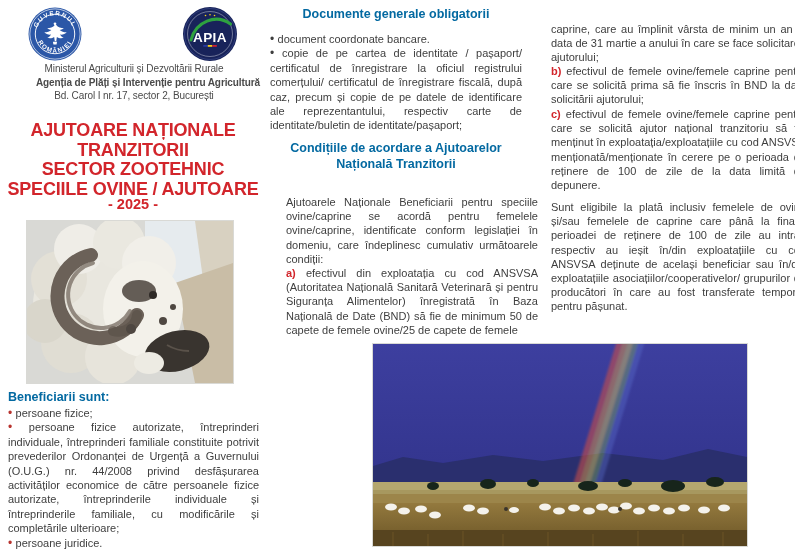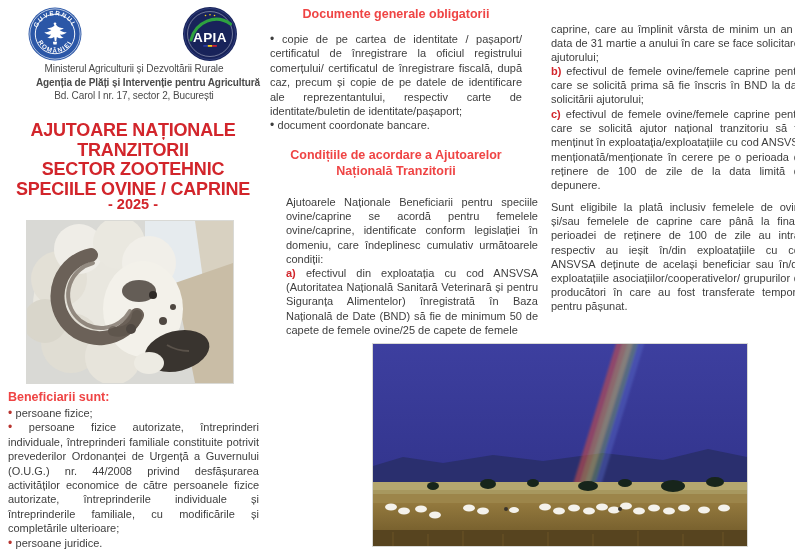--- a/index.html
+++ b/index.html
@@ -17,31 +17,31 @@
   
   .logos { left:28px; top:6px; width:210px; display:flex; justify-content:space-between; align-items:center; }
   .ministry { left:8px; top:62px; width:252px; }
   .ministry .m-line { font-size:10px; line-height:13.5px; color:#4a4a4a; letter-spacing:-0.1px; }
   .main-title { left:5px; top:121px; width:256px; font-size:18px; line-height:19.5px;
                 font-weight:bold; color:#d2252b; letter-spacing:-0.2px; }
   .year { left:8px; top:196px; width:250px; font-size:14.5px; font-weight:bold; color:#d2252b; }
   .photo { border:1px solid #d9d9d5; background:#eee; }
   .ram-photo { left:26px; top:220px; width:206px; height:162px; }
   .beneficiaries { left:8px; top:390px; width:251px; }
-  .sec-heading { font-size:12.5px; font-weight:bold; color:#ef4444; }
+  .sec-heading { font-size:12.5px; font-weight:bold; color:#0369a1; }
   ul.blist { list-style:none; margin:2px 0 0 0; padding:0; }
   ul.blist li { text-align:justify; font-size:11px; line-height:14.4px; }
   ul.blist li::before { content:"\2022\00a0"; font-size:12px; }
   ul.blist.red-dots li::before { color:#b8332e; }
   ul.blist.dark-dots li::before { color:#3e3e3e; }
 
   
   .docs-heading { left:270px; top:7px; width:252px; font-size:12.5px; }
   .docs-list { left:270px; top:30px; width:252px; }
-  .cond-heading { left:270px; top:148px; width:252px; font-size:12.5px; line-height:15.5px; }
+  .cond-heading { left:270px; top:141px; width:252px; font-size:12.5px; line-height:15.5px; }
   .cond-intro { left:270px; top:179px; width:252px; }
   .cond-a { left:270px; top:250px; width:252px; }
 
   
   .r-cont { left:535px; top:6px; width:255px; }
   .r-b { left:535px; top:48px; width:255px; }
   .r-c { left:535px; top:91px; width:255px; }
   .r-elig { left:535px; top:184px; width:255px; }
 
   .field-photo { left:372px; top:343px; width:374px; height:202px; }
@@ -94,21 +94,21 @@
 
   <div class="abs ministry center">
     <div class="m-line">Ministerul Agriculturii și Dezvoltării Rurale</div>
     <div class="m-line bold">Agenția de Plăți și Intervenție pentru Agricultură</div>
     <div class="m-line">Bd. Carol I nr. 17, sector 2, București</div>
   </div>
 
   <div class="abs main-title center">
     <div>AJUTOARE NAȚIONALE TRANZITORII</div>
     <div>SECTOR ZOOTEHNIC</div>
-    <div>SPECIILE OVINE / CAPRINE</div>
+    <div>SPECIILE OVINE / AJUTOARE</div>
   </div>
 
   <div class="abs year center">- 2025 -</div>
 
   <svg class="abs photo ram-photo" viewBox="0 0 206 162" preserveAspectRatio="none">
     <rect width="206" height="162" fill="#d9d9d5"></rect>
     <rect x="118" y="0" width="88" height="85" fill="#e6ebee"></rect>
     <polygon points="168,0 206,0 206,50 176,58" fill="#d8d1c1"></polygon>
     <polygon points="148,62 206,42 206,162 168,162" fill="#c9bda6"></polygon>
     <g>
@@ -146,22 +146,22 @@
     <ul class="blist red-dots">
       <li>persoane fizice;</li>
       <li>persoane fizice autorizate, întreprinderi individuale, întreprinderi familiale constituite potrivit prevederilor Ordonanței de Urgență a Guvernului (O.U.G.) nr. 44/2008 privind desfășurarea activităților economice de către persoanele fizice autorizate, întreprinderile individuale și întreprinderile familiale, cu modificările și completările ulterioare;</li>
       <li>persoane juridice.</li>
     </ul>
   </div>
 
   <div class="abs docs-heading center sec-heading">Documente generale obligatorii</div>
 
   <ul class="abs blist dark-dots docs-list">
+    <li>document coordonate bancare.</li>
     <li>copie de pe cartea de identitate / pașaport/ certificatul de înregistrare la oficiul registrului comerțului/ certificatul de înregistrare fiscală, după caz, precum și copie de pe datele de identificare ale reprezentantului, respectiv carte de identitate/buletin de identitate/pașaport;</li>
-    <li>document coordonate bancare.</li>
   </ul>
 
   <div class="abs cond-heading center sec-heading">
     <div>Condițiile de acordare a Ajutoarelor</div>
     <div>Națională Tranzitorii</div>
   </div>
 
   <p class="abs just cond-intro">Ajutoarele Naționale Beneficiarii pentru speciile ovine/caprine se acordă pentru femelele ovine/caprine, identificate conform legislației în domeniu, care îndeplinesc cumulativ următoarele condiții:</p>
 
   <p class="abs just cond-a"><span class="marker">a)</span> <span>efectivul din exploatația cu cod ANSVSA (Autoritatea Națională Sanitară Veterinară și pentru Siguranța Alimentelor) înregistrată în Baza Națională de Date (BND) să fie de minimum 50 de capete de femele ovine/25 de capete de femele</span></p>

